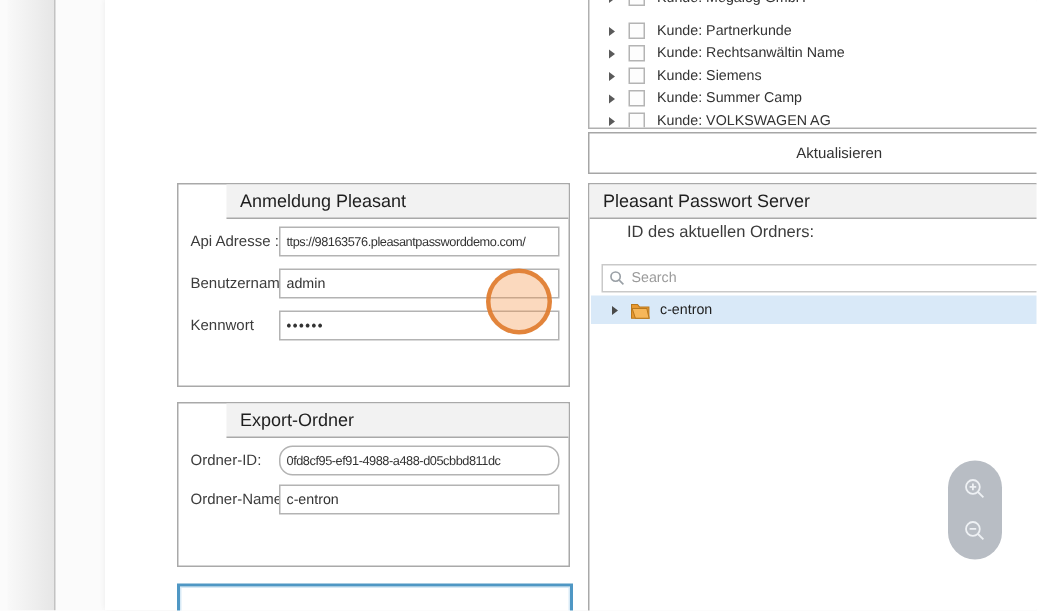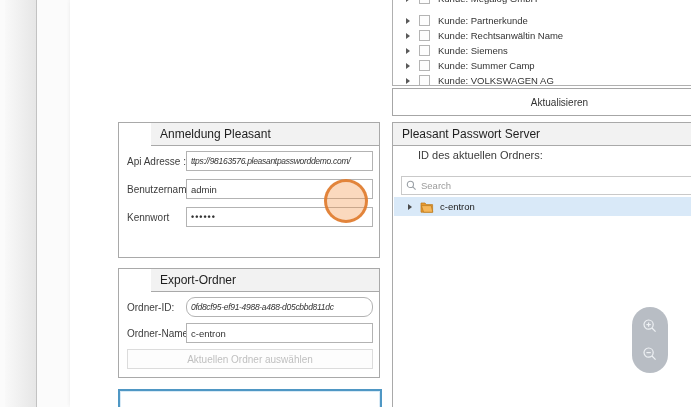--- a/index.html
+++ b/index.html
@@ -36,21 +36,21 @@
   .groupbox { position:absolute; background:#fff; border:1px solid #a9a9a9;padding-left:32px; }
   .groupbox-header { height:23px; background:#f2f2f2; border-bottom:1px solid #a9a9a9;
     font-size:12px; color:#1e1e1e; display:flex; align-items:center; padding-left:9px; }
   .gb-login  { left:48px; top:122px; width:262px; height:136px; }
   .gb-export { left:48px; top:268px; width:262px; height:110px; }
 
   .field-label { position:absolute; left:8px; font-size:10px; color:#3c3c3c; }
   .field-input { position:absolute; left:67px; width:187px; height:20px;
     border:1px solid #b3b3b3; background:#fff; font-family:"Liberation Sans",sans-serif;
     font-size:9.5px; color:#333; padding:0 4px; outline:none; }
-  .field-input.small { font-size:8.5px; letter-spacing:-0.3px;font-style:italic; }
+  .field-input.small { font-size:8.5px; letter-spacing:-0.3px; }
   .field-input.pw { font-size:9px; font-weight:bold; letter-spacing:1px; }
 
   .wide-btn { position:absolute; left:8px; width:246px; height:20px; background:#fff;
     border:1px solid #b3b3b3; font-size:10px; color:#333;
     display:flex; align-items:center; justify-content:center; cursor:default; }
   .wide-btn.disabled { border-color:#dcdcdc; color:#bfbfbf; background:#fdfdfd; }
 
   
   .server-panel { position:absolute; left:322px; top:122px; width:360px; height:290px;
     background:#fff; border:1px solid #a9a9a9; border-bottom:none; }
@@ -134,21 +134,20 @@
       <span class="field-label" style="top:89px">Kennwort</span>
       <input class="field-input pw" style="top: 84px;" value="••••••">
     </div>
 
     <div class="groupbox gb-export">
       <div class="groupbox-header">Export-Ordner</div>
       <span class="field-label" style="top:33px">Ordner-ID:</span>
       <input class="field-input small" style="top: 28px; border-radius: 9px;" value="0fd8cf95-ef91-4988-a488-d05cbbd811dc">
       <span class="field-label" style="top:59px">Ordner-Name:</span>
       <input class="field-input" style="top: 54px;" value="c-entron">
-      <div class="wide-btn disabled" style="top:80px">Aktuellen Ordner auswählen</div>
     </div>
 
     <div class="server-panel">
       <div class="groupbox-header">Pleasant Passwort Server</div>
       <span class="sp-label">ID des aktuellen Ordners:</span>
       <div class="search-box">
         <svg width="11" height="11" viewBox="0 0 11 11">
           <circle cx="4.4" cy="4.4" r="3.1" fill="none" stroke="#9aa0a6" stroke-width="1.1"></circle>
           <line x1="6.8" y1="6.8" x2="9.6" y2="9.6" stroke="#9aa0a6" stroke-width="1.1"></line>
         </svg>

